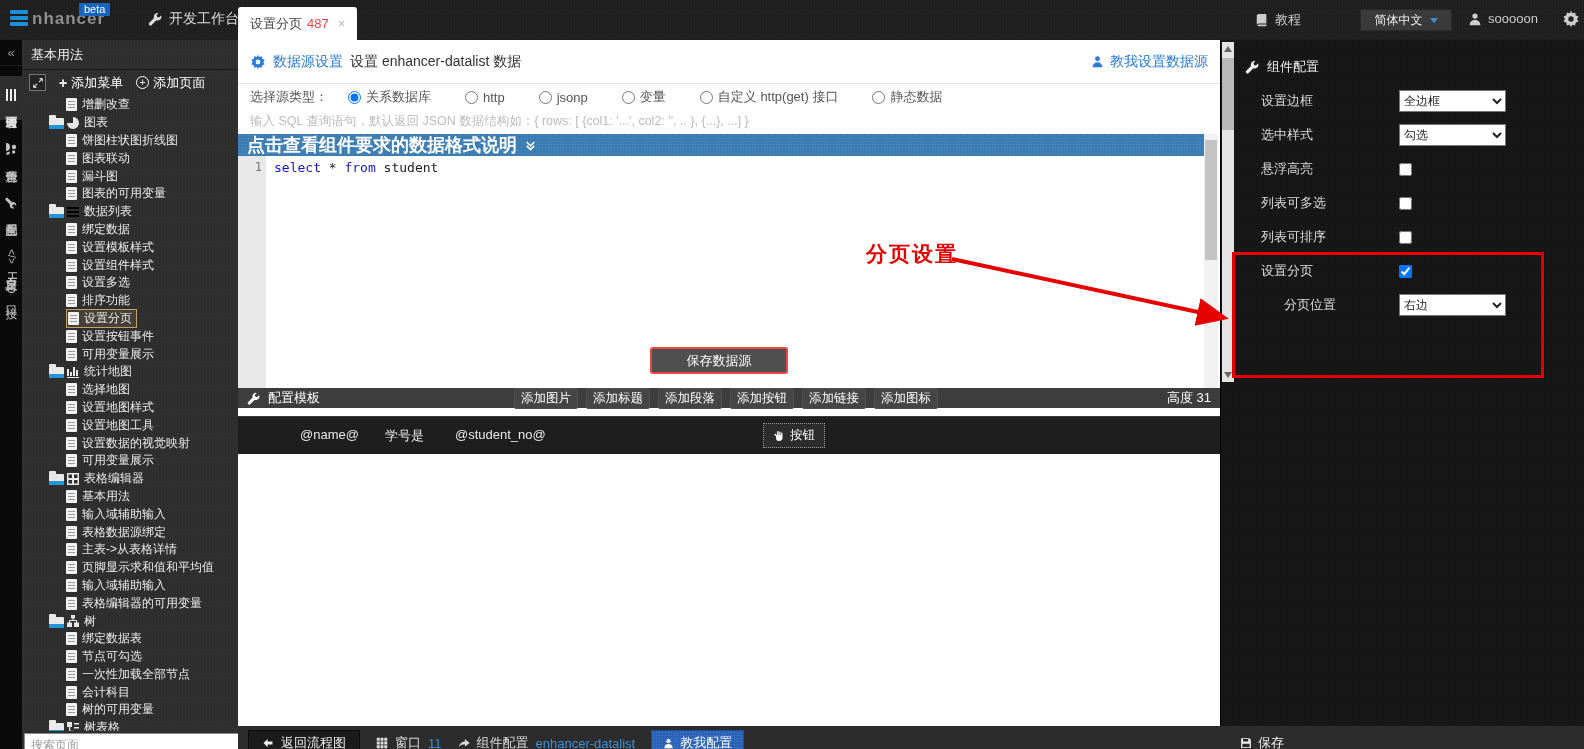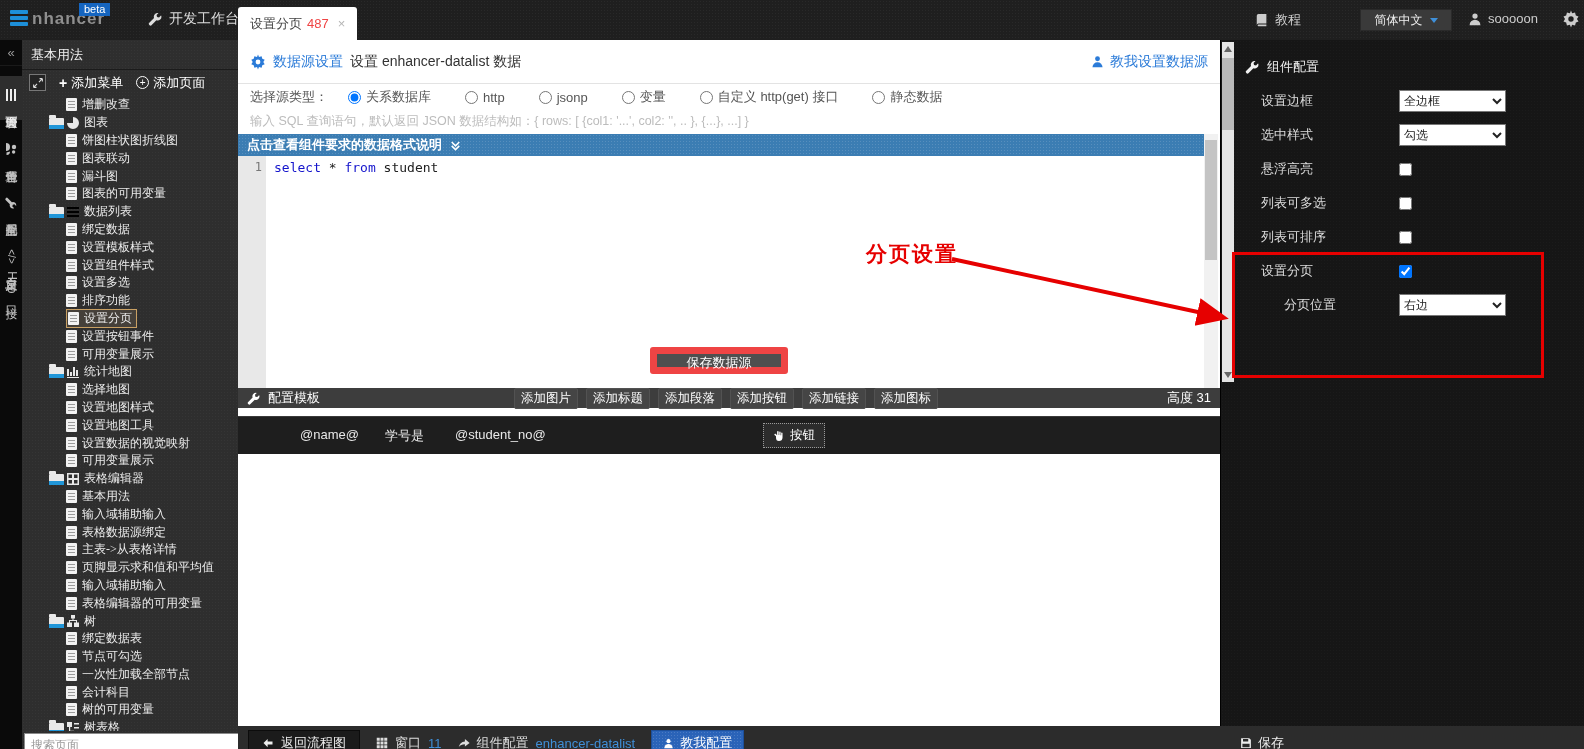--- a/index.html
+++ b/index.html
@@ -44,21 +44,21 @@
     background-image:radial-gradient(rgba(255,255,255,.03) 1px,transparent 1px); background-size:3px 3px; }
   .sb-head { height:30px; border-bottom:1px solid #1b1b1b; display:flex; align-items:center; padding:0 9px; color:#f2f2f2; font-size:13px; }
   .play-circle { margin-left:auto; width:16px; height:16px; background:#fff; border-radius:50%; position:relative; cursor:pointer; }
   .play-circle::after { content:""; position:absolute; left:6px; top:4px; border-left:7px solid #1c1c1c; border-top:4px solid transparent; border-bottom:4px solid transparent; }
   .sb-tools { height:25px; display:flex; align-items:center; gap:13px; padding:0 7px; color:#fff; font-size:13px; }
   .pin-box { width:17px; height:17px; border:1px solid #777; background:#242424; display:flex; align-items:center; justify-content:center; color:#ddd; cursor:pointer; }
   .pin-box .ico { width:10px; height:10px; }
   .sb-add { display:flex; align-items:center; gap:4px; cursor:pointer; }
   .plus-glyph { font-weight:bold; font-size:14px; }
   .circle-plus { width:13px; height:13px; border:1px solid #fff; border-radius:50%; font-size:10px; line-height:11px; text-align:center; }
-  .tree { position:absolute; left:0; top:56px; right:14px; bottom:18px; overflow:hidden;font-family:Liberation Serif, serif; }
+  .tree { position:absolute; left:0; top:56px; right:14px; bottom:18px; overflow:hidden; }
   .titem { height:17.8px; display:flex; align-items:center; gap:5px; padding-left:44px; color:#ececec; font-size:12px; white-space:nowrap; cursor:pointer; }
   .titem.folder { padding-left:27px; }
   .selbox { display:flex; align-items:center; gap:5px; border:1px solid #c9a063; background:#45403a; padding:0 4px 0 1px; }
   .doc-ico { width:11px; height:13px; background:#f2f2f2; border-radius:1px; flex:none; }
   .doc-ico::before { content:""; display:block; margin:3px 2px 0; height:8px;
     background:repeating-linear-gradient(to bottom,#9b9b9b 0 1px,transparent 1px 3px); }
   .folder-ico { width:15px; height:11px; background:#e9e9e9; border-radius:1px; position:relative; flex:none; margin-top:2px; }
   .folder-ico::before { content:""; position:absolute; left:0; top:-3px; width:7px; height:3px; background:#e9e9e9; border-radius:1px 1px 0 0; }
   .folder-ico::after { content:""; position:absolute; left:0; right:0; bottom:0; height:4px; background:#2196d8; }
   .fglyph { width:12px; height:12px; flex:none; margin-left:-2px; }
@@ -78,31 +78,31 @@
   .m-header { height:44px; border-bottom:1px solid #e3e3e3; display:flex; align-items:center; padding:0 12px; gap:7px; font-size:14px; color:#333; }
   .m-header .gear { color:#2b7bd8; width:16px; height:16px; }
   .blue-link { color:#2b7bd8; text-decoration:none; cursor:pointer; }
   .m-help { margin-left:auto; display:flex; align-items:center; gap:6px; color:#2b7bd8; font-size:14px; cursor:pointer; }
   .m-src { height:26px; display:flex; align-items:center; padding:0 12px; font-size:13px; color:#555; gap:34px; }
   .m-src .src-label { margin-right:-14px; }
   .radio-opt { display:flex; align-items:center; gap:5px; cursor:pointer; }
   .m-hint { height:22px; display:flex; align-items:center; padding:0 12px; font-size:12.5px; color:#bcbcbc; white-space:nowrap; }
   .m-banner { margin-top:2px; width:966px; height:22px; background:#3b7db3;
     background-image:radial-gradient(rgba(255,255,255,.14) 1px,transparent 1px); background-size:3px 3px;
-    color:#fff; font-weight:bold; font-size:13px; display:flex; align-items:center; gap:8px; padding:0 9px; cursor:pointer; }
+    color:#fff; font-weight:bold; font-size:18px; display:flex; align-items:center; gap:8px; padding:0 9px; cursor:pointer; }
   .m-banner .chev { transform:rotate(90deg); width:11px; height:11px; }
   .m-editor { position:relative; width:966px; height:232px; background:#fff; }
   .gutter { position:absolute; left:0; top:0; bottom:0; width:28px; background:#e8e8e8; }
   .lineno { position:absolute; left:0; top:4px; width:24px; text-align:right; color:#777; font:12px "DejaVu Sans Mono","Liberation Mono",monospace; }
   .codeline { position:absolute; left:36px; top:4px; font:13px "DejaVu Sans Mono","Liberation Mono",monospace; white-space:pre; }
   .kw { color:#1414cc; } .pl { color:#222; }
   .v-scroll { position:absolute; left:966px; top:94px; width:14px; height:254px; background:#f1f1f1; }
   .v-thumb { position:absolute; left:1px; right:1px; top:6px; height:120px; background:#c4c4c4; }
   .save-btn { position:absolute; left:412px; top:307px; width:138px; height:27px; background:#4f4f4f; color:#fff;
-    border:7px solid #ef4444; border-radius:3px; font-size:13px; cursor:pointer; font-family:inherit; }
+    border:2px solid #ef4444; border-radius:3px; font-size:13px; cursor:pointer; font-family:inherit; }
   .anno-text { position:absolute; left:628px; top:200px; color:#e60000; font-size:21px; font-weight:bold; letter-spacing:2px; z-index:30; }
   .m-tplbar { position:absolute; left:0; top:348px; width:982px; height:20px; background:#3d3d3d; color:#fff;
     display:flex; align-items:center; gap:8px; padding:0 9px; font-size:13px; }
   .m-tplbar .ico { width:13px; height:13px; }
   .tpl-btns { display:flex; gap:8px; margin-left:186px; }
   .tpl-btn { padding:1px 6px; background:#454545; border:1px solid #525252; border-radius:2px; color:#fff; font-size:12.5px; cursor:pointer; }
   .height-label { margin-left:auto; font-size:13px; }
   .m-strip { position:absolute; left:0; top:376px; width:982px; height:38px; background:#1e1e1e; border-top:1px solid #3a3a3a; }
   .s-item { position:absolute; top:10px; color:#e8e8e8; font-size:13px; cursor:pointer; }
   .s-btn { position:absolute; left:525px; top:6px; height:25px; padding:0 9px; background:#2c2c2c; border:1px dotted #9a9a9a;

